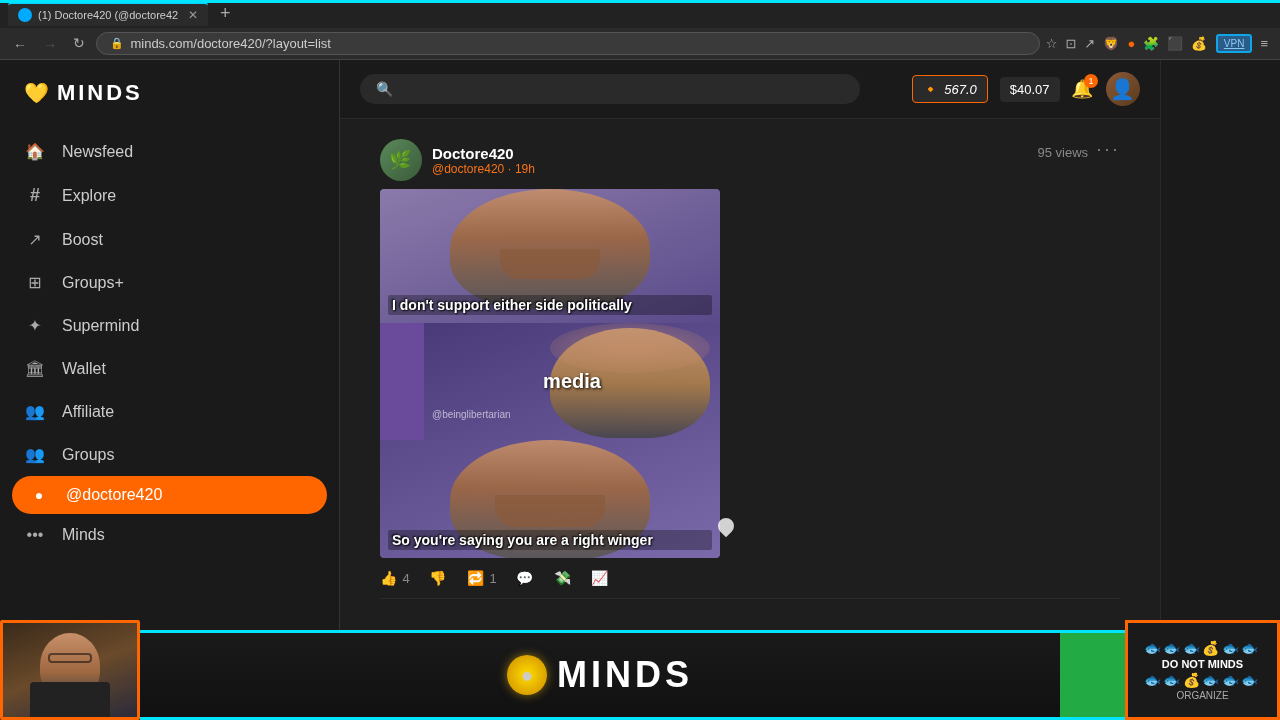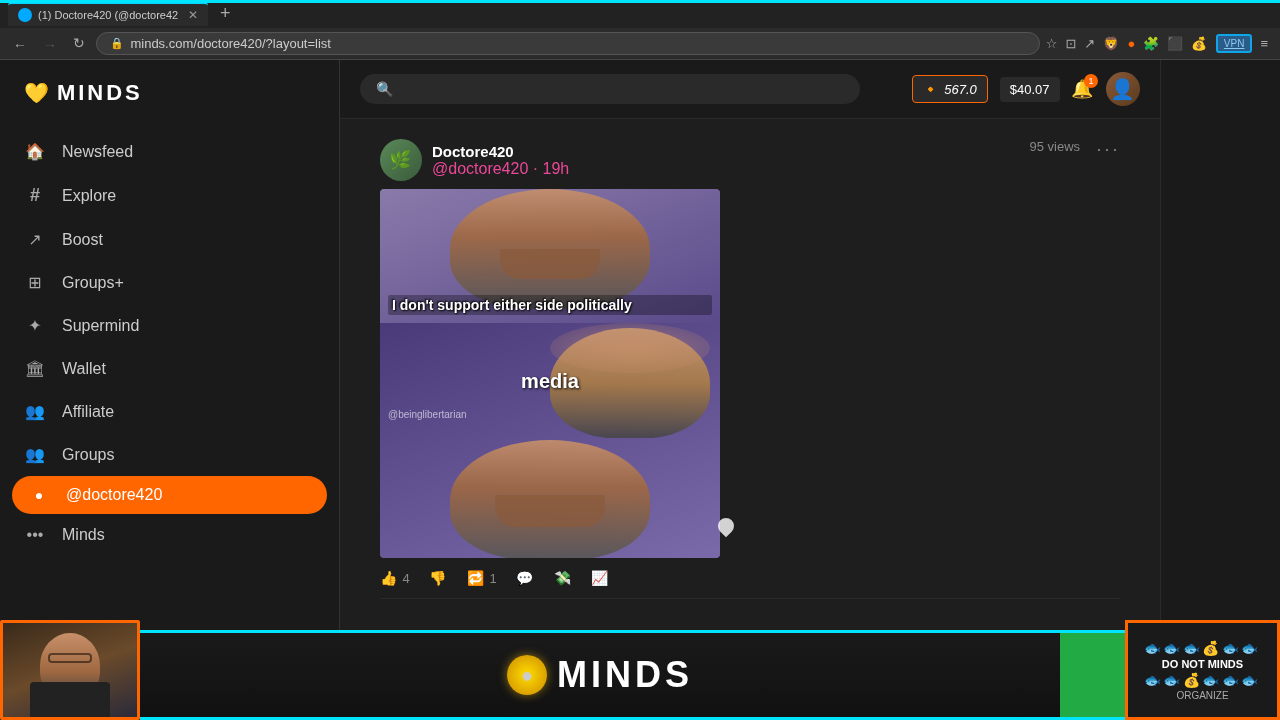--- a/index.html
+++ b/index.html
@@ -254,27 +254,27 @@
       font-size: 18px;
       color: #fff;
       flex-shrink: 0;
     }
     .author-info .name {
       color: #fff;
       font-size: 15px;
       font-weight: 600;
     }
     .author-info .handle-time {
-      color: #ec4899;
-      font-size: 16px;
+      color: #f97316;
+      font-size: 12px;
     }
     .post-meta {
       display: flex;
-      align-items: flex-start;
-      gap: 16px;
+      align-items: flex-end;
+      gap: 8px;
       color: #888;
       font-size: 13px;
     }
     .post-tags {
       color: #4da6ff;
       font-size: 14px;
       margin-bottom: 10px;
     }
     .post-image {
       width: 100%;
@@ -300,20 +300,21 @@
       display: flex;
       align-items: flex-end;
       padding: 8px;
     }
     .meme-panel-mid {
       flex: 1;
       background: linear-gradient(160deg, #4a3a7a 0%, #5a4a9a 100%);
       position: relative;
       display: flex;
       align-items: center;
+      margin-left: 44px;
     }
     .meme-panel-bot {
       flex: 1;
       background: linear-gradient(160deg, #5a4a8a 0%, #7a5aaa 100%);
       position: relative;
     }
     .meme-caption {
       position: absolute;
       bottom: 8px;
       left: 8px;
@@ -741,20 +742,21 @@
 
               <div style="position:absolute;right:10px;top:0;width:160px;height:50px;background:radial-gradient(ellipse,#c8906a,transparent);border-radius:50%;opacity:0.6;"></div>
               <div class="meme-caption-mid" style="position:relative;z-index:1;">media</div>
               <div class="meme-watermark">@beinglibertarian</div>
             </div>
 
             <div class="meme-panel-bot">
               <div style="position:absolute;top:0;left:0;right:0;bottom:0;background:linear-gradient(160deg,#5a4a8a,#7a6aaa);"></div>
               <div style="position:absolute;top:0;left:50%;transform:translateX(-50%);width:200px;height:120px;background:linear-gradient(180deg,#c8906a 0%,#a06840 40%,#555 100%);border-radius:50% 50% 40% 40%;opacity:0.9;"></div>
               <div style="position:absolute;top:55px;left:50%;transform:translateX(-50%);width:110px;height:32px;background:#8a5a3a;border-radius:0 0 20px 20px;opacity:0.7;"></div>
+              <div class="meme-caption-bot">So you're saying you are a right winger</div>
             </div>
           </div>
         </div>
 
         <div class="post-actions">
           <div class="action-btn">
             <span>👍</span>
             <span class="action-count">4</span>
           </div>
           <div class="action-btn">

